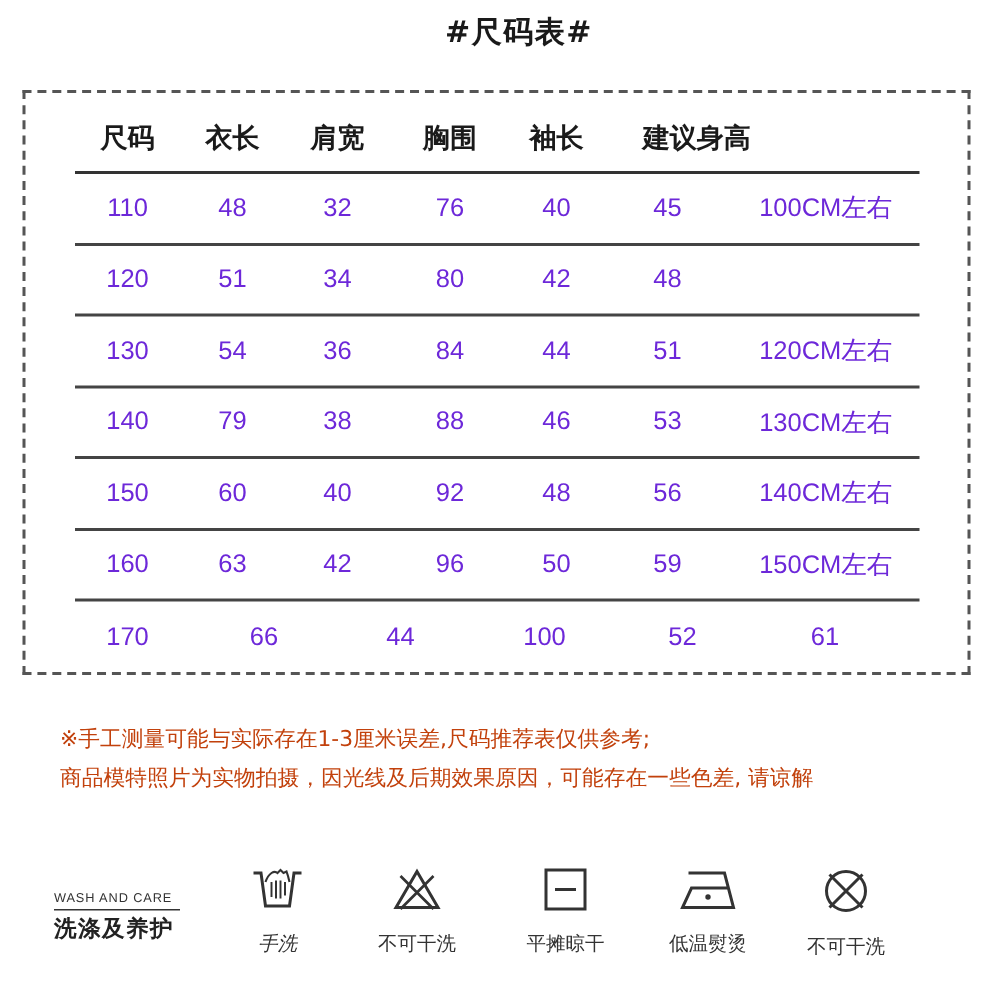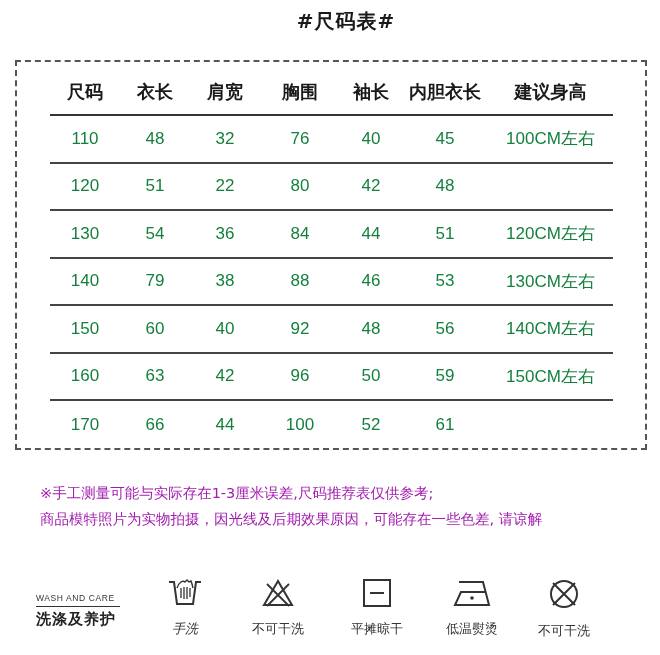--- a/index.html
+++ b/index.html
@@ -14,33 +14,33 @@
     .frame {
       position: absolute; left: 15px; top: 60px; width: 632px; height: 390px;
       border: 2px dashed #555;
     }
 
     .table {
       position: absolute; left: 50px; top: 70px; width: 563px;
     }
     .row { display: flex; align-items: center; height: 47.5px; border-bottom: 2px solid #444; }
     .row.header { height: 46px; border-bottom: 2.5px solid #333; }
-    .row.last { border-bottom: none; }
-    .cell { text-align: center; font-size: 17px; color: #15803d; font-family: "Liberation Sans", "DejaVu Sans", sans-serif; }
+    .row.last { border-bottom: none; gap: 21px; }
+    .cell { text-align: center; font-size: 17px; color: #6d28d9; font-family: "Liberation Sans", "DejaVu Sans", sans-serif; }
     .row.header .cell { font-weight: bold; color: #1a1a1a; font-size: 18px; font-family: "DejaVu Sans", sans-serif; }
     .c0 { width: 70px; }
     .c1 { width: 70px; }
     .c2 { width: 70px; }
     .c3 { width: 80px; }
     .c4 { width: 62px; }
     .c5 { width: 86px; }
     .c6 { width: 125px; }
 
     .notes {
-      position: absolute; left: 40px; top: 480px; font-size: 14.5px; color: #a21caf; line-height: 26px;
+      position: absolute; left: 40px; top: 480px; font-size: 14.5px; color: #c2410c; line-height: 26px;
     }
 
     .care-title {
       position: absolute; left: 36px; top: 593px; width: 84px;
     }
     .care-en {
       font-size: 8.5px; letter-spacing: 0.6px; color: #333; border-bottom: 1.5px solid #333;
       padding-bottom: 3px; white-space: nowrap; font-family: "Liberation Sans", sans-serif;
     }
     .care-cn { font-size: 15px; font-weight: bold; color: #222; margin-top: 3px; letter-spacing: 1px; white-space: nowrap; }
@@ -56,36 +56,35 @@
 
 <div class="frame"></div>
 
 <div class="table">
   <div class="row header">
     <div class="cell c0">尺码</div>
     <div class="cell c1">衣长</div>
     <div class="cell c2">肩宽</div>
     <div class="cell c3">胸围</div>
     <div class="cell c4">袖长</div>
-    <div class="cell c5">内胆衣长</div>
     <div class="cell c6">建议身高</div>
   </div>
   <div class="row">
     <div class="cell c0">110</div>
     <div class="cell c1">48</div>
     <div class="cell c2">32</div>
     <div class="cell c3">76</div>
     <div class="cell c4">40</div>
     <div class="cell c5">45</div>
     <div class="cell c6">100CM左右</div>
   </div>
   <div class="row">
     <div class="cell c0">120</div>
     <div class="cell c1">51</div>
-    <div class="cell c2">22</div>
+    <div class="cell c2">34</div>
     <div class="cell c3">80</div>
     <div class="cell c4">42</div>
     <div class="cell c5">48</div>
   </div>
   <div class="row">
     <div class="cell c0">130</div>
     <div class="cell c1">54</div>
     <div class="cell c2">36</div>
     <div class="cell c3">84</div>
     <div class="cell c4">44</div>

